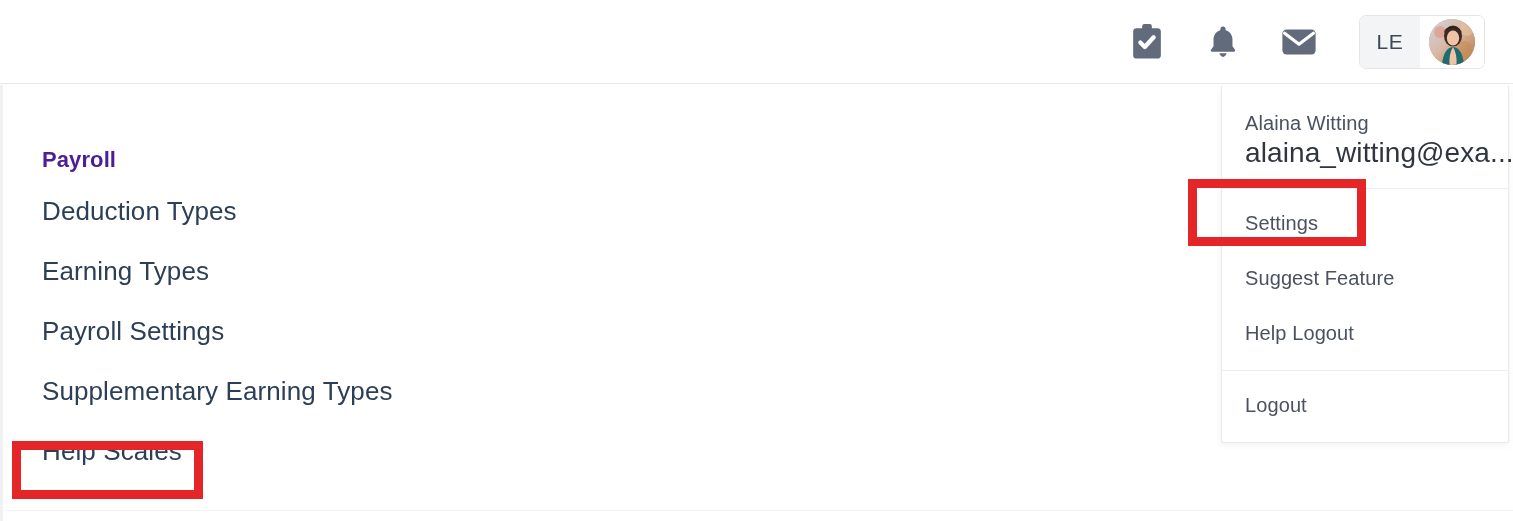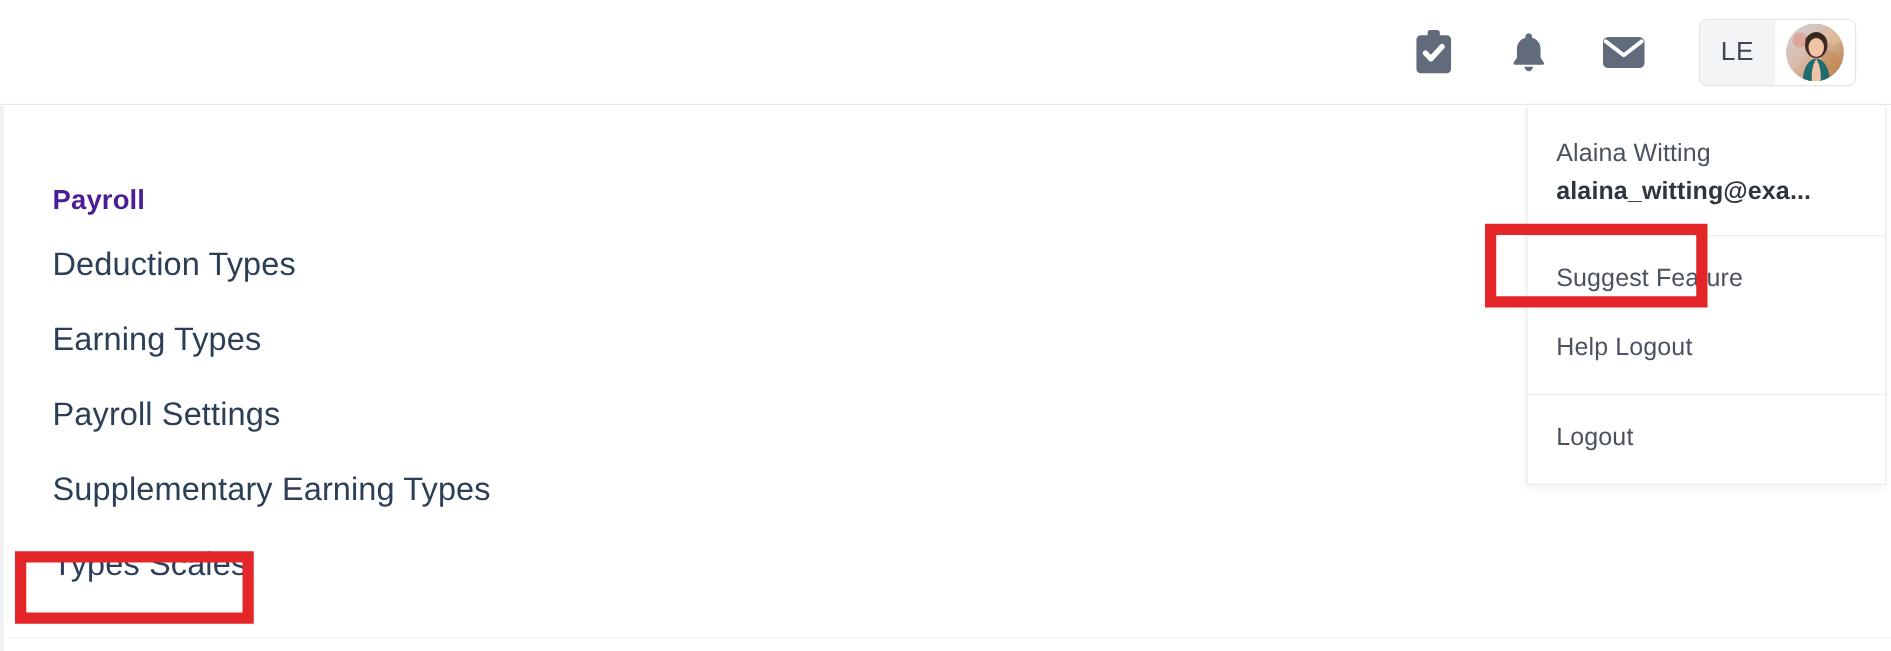--- a/index.html
+++ b/index.html
@@ -169,22 +169,22 @@
   }
 
   .dd-user-name {
     font-size: 20px;
     color: #4a5260;
     line-height: 30px;
     letter-spacing: 0.1px;
   }
 
   .dd-user-email {
-    font-size: 20px;
-    font-weight: bold;
+    font-size: 28px;
+    font-weight: normal;
     color: #2f3640;
     line-height: 30px;
     letter-spacing: 0.1px;
   }
 
   .dd-divider {
     height: 1px;
     background: #eceef0;
     margin: 0;
   }
@@ -298,38 +298,41 @@
       <div class="nav-item">
         <span>Earning Types</span>
       </div>
       <div class="nav-item">
         <span>Payroll Settings</span>
       </div>
       <div class="nav-item">
         <span>Supplementary Earning Types</span>
       </div>
       <div class="nav-item">
-        <span>Types Scales</span>
+        <span>Help Scales</span>
       </div>
     </div>
 
     <div class="content-divider"></div>
   </div>
 
   <div class="dropdown">
 
     <div class="dd-user">
       <div class="dd-user-name">Alaina Witting</div>
       <div class="dd-user-email">alaina_witting@exa...</div>
     </div>
 
     <div class="dd-divider"></div>
 
     <div class="dd-group-top dd-group-bot">
       <div class="dd-item">
+        <span>Settings</span>
+      </div>
+      <div class="dd-item">
         <span>Suggest Feature</span>
       </div>
       <div class="dd-item">
         <span>Help Logout</span>
       </div>
     </div>
 
     <div class="dd-divider"></div>
 
     <div class="dd-group-top dd-group-bot">

